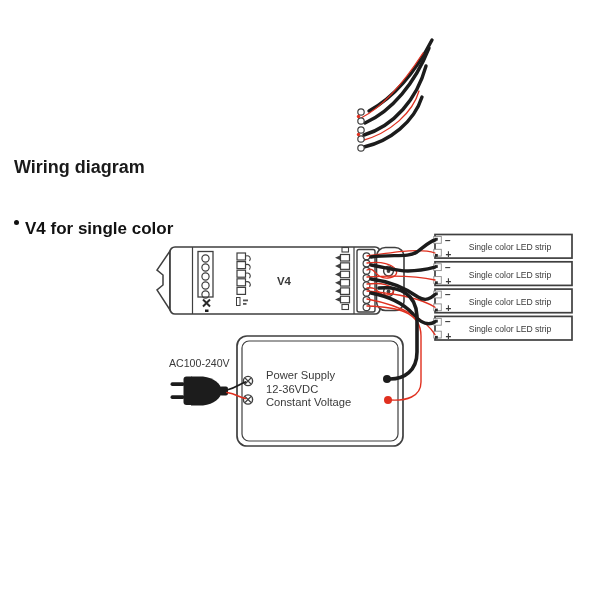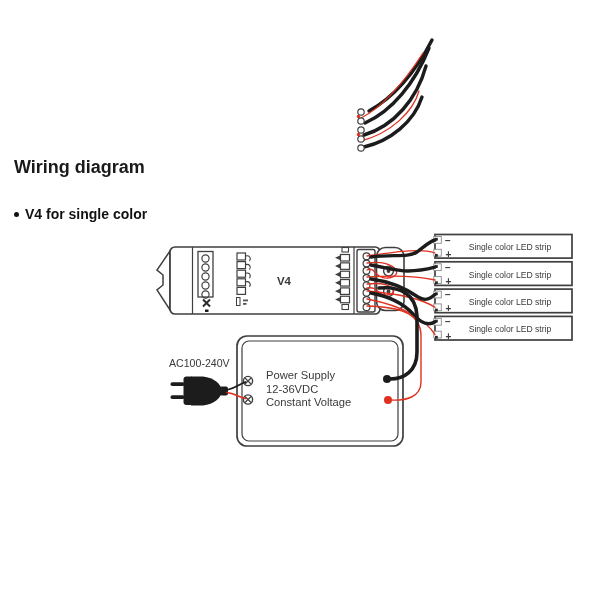--- a/index.html
+++ b/index.html
@@ -9,21 +9,21 @@
   }
   .title {
     position:absolute; left:14px; top:157px;
     font-size:18px; font-weight:bold; color:#1a1a1a;
   }
   .bullet-row {
     position:absolute; left:14px; top:206px;
     display:flex; align-items:center; gap:6px;
   }
   .bullet-dot { width:5px; height:5px; border-radius:50%; background:#111; }
-  .bullet-label { font-size:14px; font-weight:bold; color:#111; }
+  .bullet-label { font-size:17px; font-weight:bold; color:#111;margin-top:13px; }
   svg.diagram { position:absolute; left:0; top:0; }
   svg text { fill:#3a3a3a; font-family:"Liberation Sans", sans-serif; }
   .ol  { stroke:#3f3f3f; fill:none; }
   .olw { stroke:#3f3f3f; fill:#ffffff; }
   .fd  { fill:#3f3f3f; stroke:none; }
   .blk { fill:#1c1c1c; stroke:none; }
   .wb  { stroke:#1c1c1c; fill:none; stroke-linecap:round; }
   .wr  { stroke:#e0301f; fill:none; stroke-linecap:round; }
   .rd  { fill:#e0301f; stroke:none; }
 </style>

